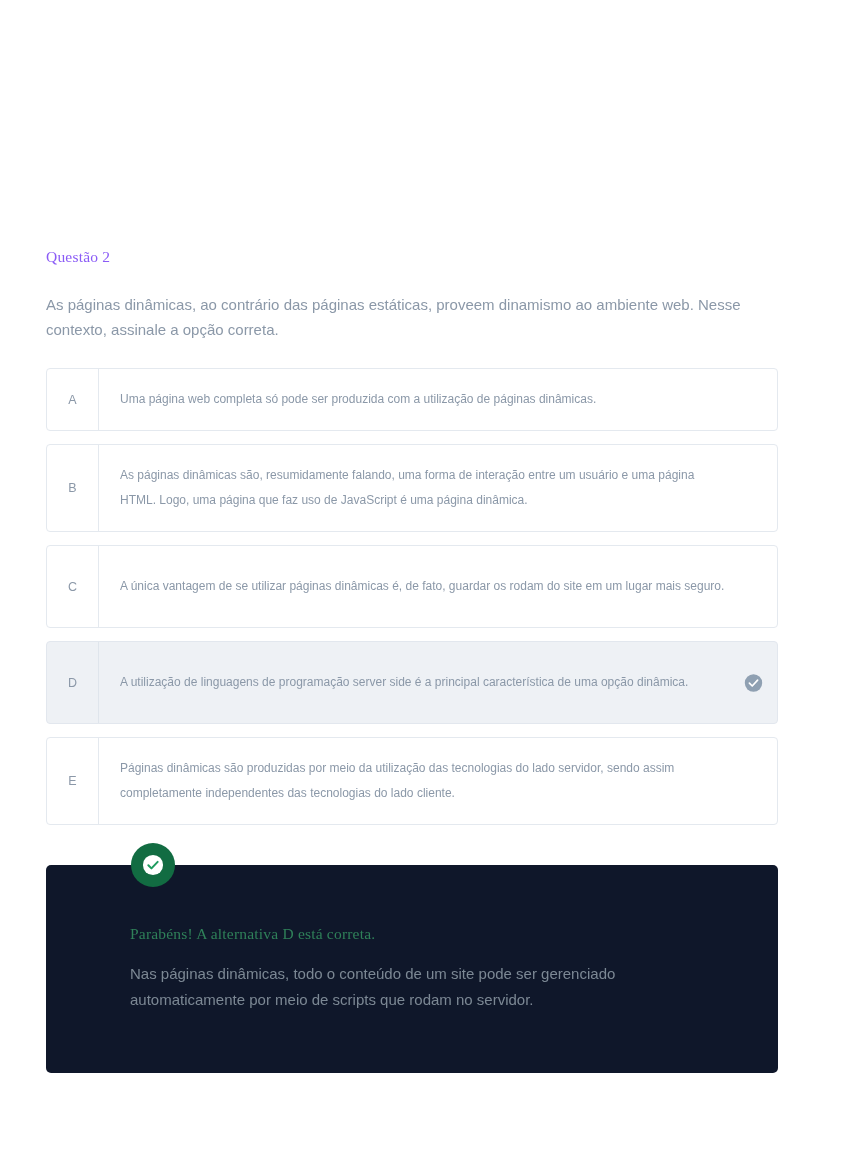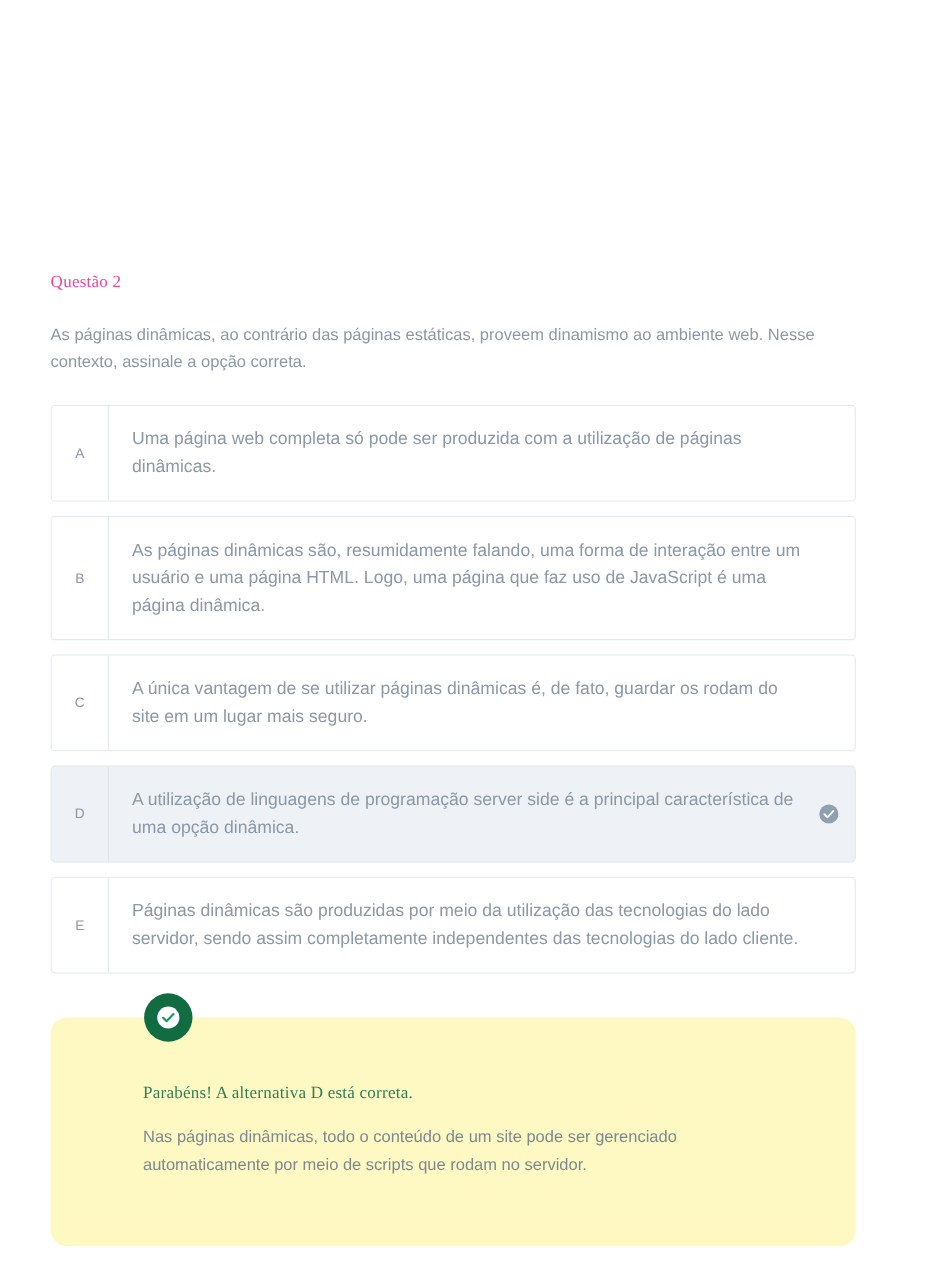--- a/index.html
+++ b/index.html
@@ -31,21 +31,21 @@
     left: 46px;
     top: 248px;
     width: 732px;
   }
 
   
   .question-title {
     font-family: "Liberation Serif", serif;
     font-size: 15.5px;
     letter-spacing: 0.2px;
-    color: #ec4899;
+    color: #8b5cf6;
     margin: 0 0 26px 0;
     font-weight: 400;
   }
 
   
   .question-statement {
     font-size: 15px;
     line-height: 25px;
     color: #8b98a8;
     margin: 0 0 26px 0;
@@ -86,21 +86,21 @@
     box-sizing: border-box;
   }
 
   .is-selected .option-letter {
     border-right-color: #dfe5ec;
   }
 
   .option-text {
     flex: 1 1 auto;
     padding: 18px 46px 18px 21px;
-    font-size: 16px;
+    font-size: 12px;
     line-height: 25px;
     color: #8b98a8;
     box-sizing: border-box;
     display: flex;
     align-items: center;
   }
 
   .option-check {
     position: absolute;
     right: 14px;
@@ -119,22 +119,22 @@
   .row-e { min-height: 83px; }
 
   
   .feedback-wrap {
     position: relative;
     margin-top: 40px;
   }
 
   .feedback-panel {
     position: relative;
-    background: #fef9c3;
-    border-radius: 15px;
+    background: #0f172a;
+    border-radius: 5px;
     padding: 60px 40px 60px 84px;
     min-height: 140px;
     box-sizing: border-box;
     width: 732px;
   }
 
   .feedback-badge {
     position: absolute;
     left: 85px;
     top: -22px;

